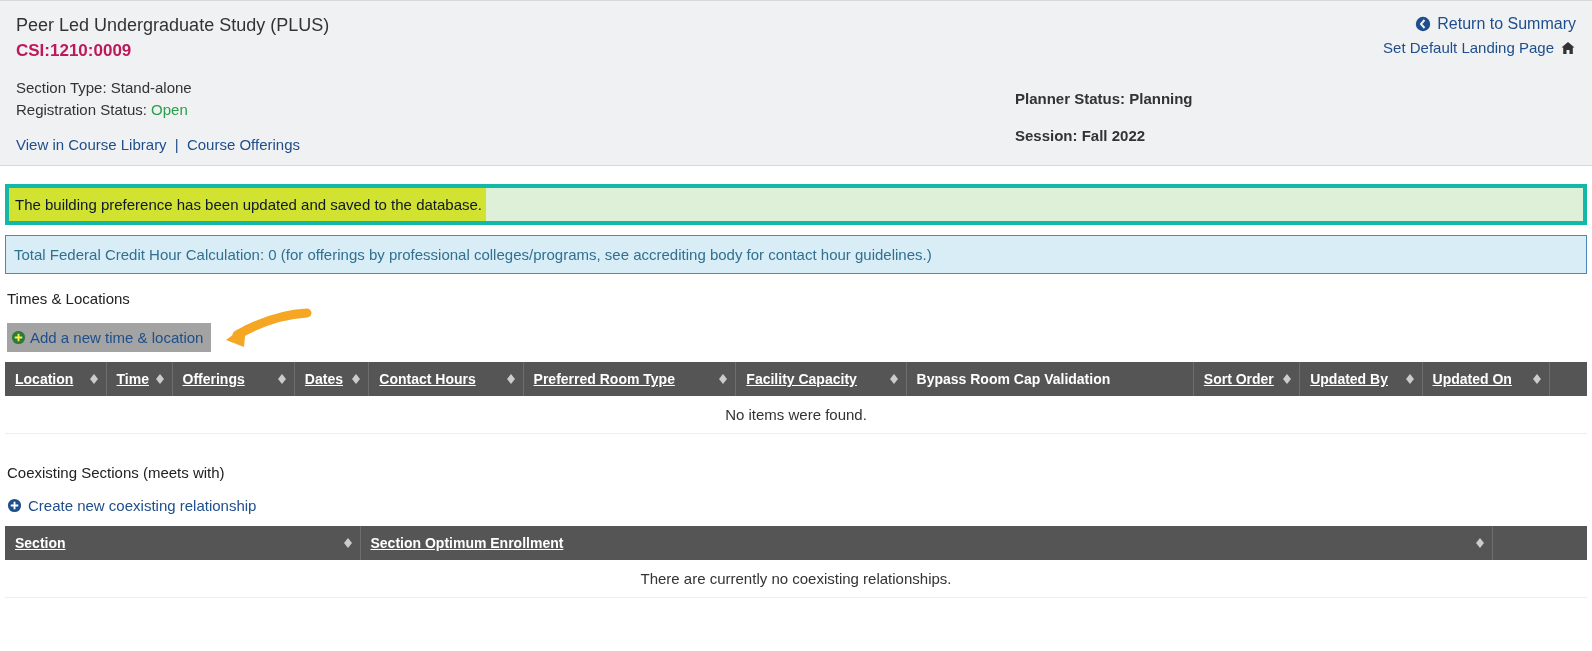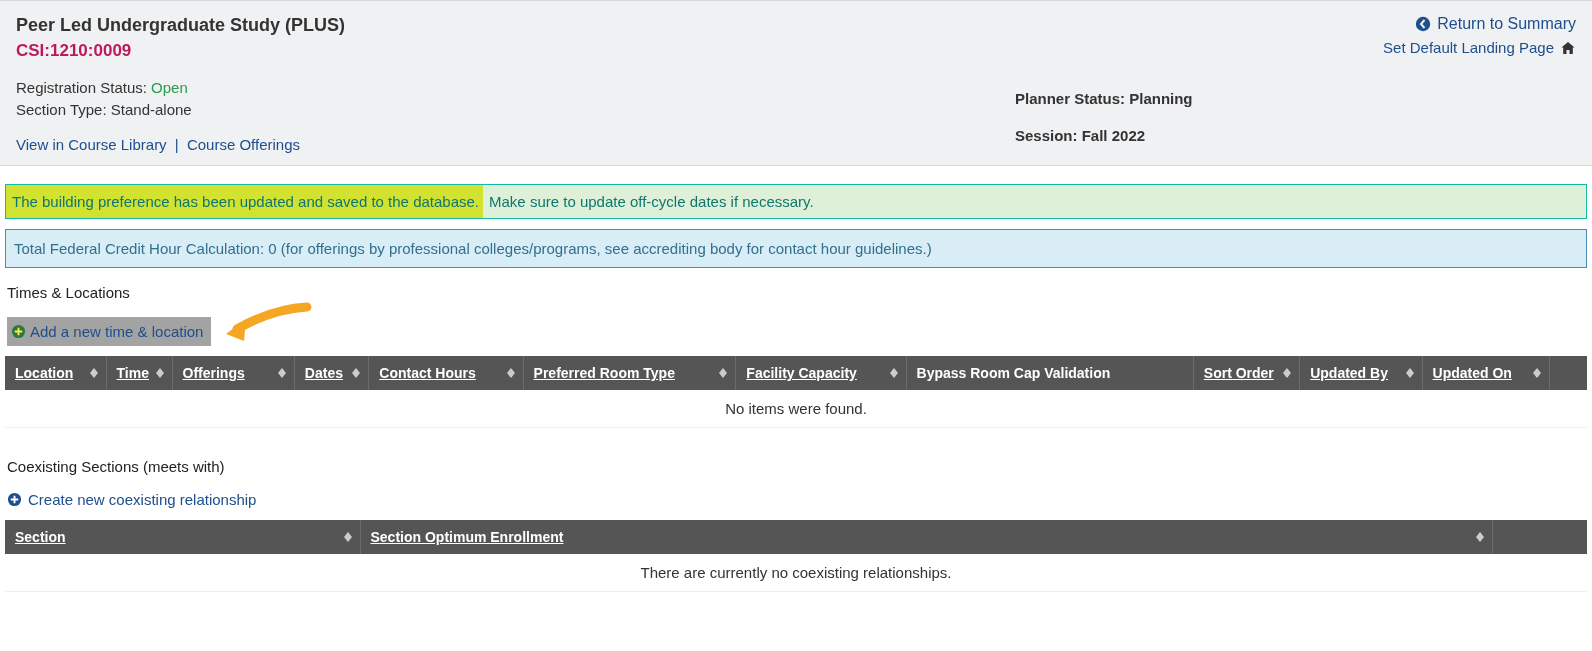--- a/index.html
+++ b/index.html
@@ -2,39 +2,39 @@
 <html><head>
 <meta charset="utf-8">
 <style>
   * { box-sizing: border-box; margin: 0; padding: 0; }
   body { font-family: Arial, Helvetica, sans-serif; font-size: 15px; color: #222; background: #fff; }
   
   .header-section { background: #f0f1f3; border-top: 1px solid #d8d8d8; border-bottom: 1px solid #d8d8d8; padding: 14px 16px 12px 16px; display: flex; justify-content: space-between; }
   .header-left { flex: 1; }
   .header-right { text-align: right; display: flex; flex-direction: column; align-items: flex-end; }
   
-  .course-title { font-size: 18px; font-weight: bold; color: #333; margin-bottom: 5px; }
+  .course-title { font-size: 18px; font-weight: normal; color: #333; margin-bottom: 5px; }
   .course-code { font-size: 17px; font-weight: bold; color: #be185d; margin-bottom: 18px; }
   
   .status-line { margin-bottom: 5px; font-size: 15px; color: #333; }
   .status-open { color: #2a9d4a; }
   
   .link-line { margin-top: 18px; font-size: 15px; }
   .link { color: #1e4e8c; cursor: pointer; }
   .divider { color: #1e4e8c; margin: 0 4px; }
   
   .return-link { color: #1e4e8c; font-size: 16px; cursor: pointer; display: flex; align-items: center; gap: 6px; margin-bottom: 6px; }
   .default-link { color: #1e4e8c; font-size: 15px; cursor: pointer; display: flex; align-items: center; gap: 6px; }
   
   .planner-info { position: absolute; left: 1015px; top: 90px; }
   .planner-line { font-size: 15px; font-weight: bold; color: #333; margin-bottom: 20px; }
   
   .content-wrap { padding: 0 5px; }
   
-  .alert-success { border: 1px solid #14b8a6; background: #dff0d8; margin: 18px 0 10px 0; padding: 0; display: flex; align-items: stretch; color: #0f766e; font-size: 15px; }
+  .alert-success { border: 4px solid #14b8a6; background: #dff0d8; margin: 18px 0 10px 0; padding: 0; display: flex; align-items: stretch; color: #0f172a; font-size: 15px; }
   .alert-success .hl { background: #d1e231; padding: 8px 4px 8px 6px; }
   .alert-success .rest { padding: 8px 6px; }
   
   .alert-info { border: 1px solid #4a8ab8; background: #d9edf7; margin: 10px 0 16px 0; padding: 10px 8px; color: #31708f; font-size: 15px; }
   
   .section-heading { font-size: 15px; color: #222; margin: 8px 0 10px 0; padding-left: 2px; }
   
   .add-link-wrap { position: relative; display: inline-block; margin: 6px 0 10px 2px; }
   .add-link-hl { background: #a3a3a3; padding: 6px 8px 6px 4px; display: inline-flex; align-items: center; gap: 4px; }
   .add-link { color: #1e4e8c; cursor: pointer; font-size: 15px; display: inline-flex; align-items: center; gap: 4px; }
@@ -57,24 +57,24 @@
   .icon-home { display: inline-flex; }
 </style>
 </head>
 <body>
 
 <div class="header-section">
   <div class="header-left">
     <div class="course-title">Peer Led Undergraduate Study (PLUS)</div>
     <div class="course-code">CSI:1210:0009</div>
     <div class="status-line">
+      <span>Section Type: </span><span>Stand-alone</span>
+    </div>
+    <div class="status-line">
       <span>Registration Status: </span><span class="status-open">Open</span>
-    </div>
-    <div class="status-line">
-      <span>Section Type: </span><span>Stand-alone</span>
     </div>
     <div class="link-line">
       <span class="link">View in Course Library</span>
       <span class="divider">|</span>
       <span class="link">Course Offerings</span>
     </div>
   </div>
 
   <div class="planner-info">
     <div class="planner-line">
@@ -103,21 +103,20 @@
           </svg>
       </span>
     </div>
   </div>
 </div>
 
 <div class="content-wrap">
 
   <div class="alert-success">
     <span class="hl">The building preference has been updated and saved to the database.</span>
-    <span class="rest"> Make sure to update off-cycle dates if necessary.</span>
   </div>
 
   <div class="alert-info">Total Federal Credit Hour Calculation: 0 (for offerings by professional colleges/programs, see accrediting body for contact hour guidelines.)</div>
 
   <div class="section-heading">Times &amp; Locations</div>
 
   <div class="add-link-wrap">
     <span class="add-link-hl">
       <span class="add-link">
         <span class="icon-circle-plus">

